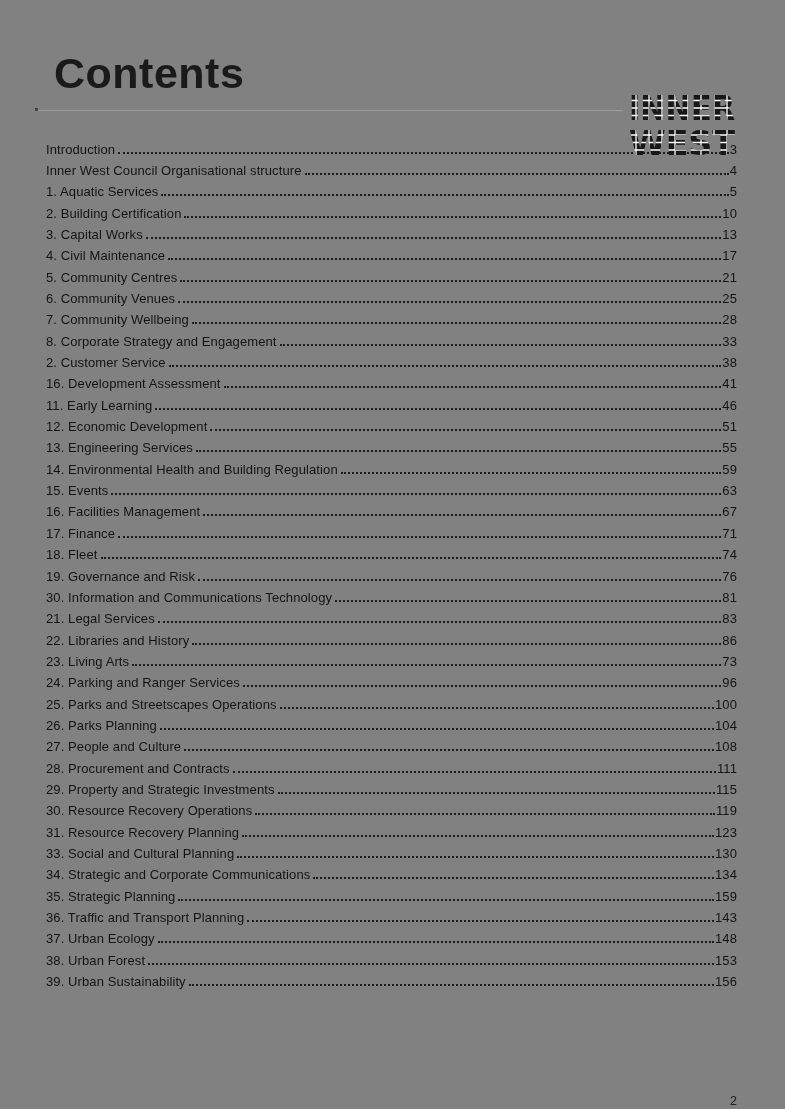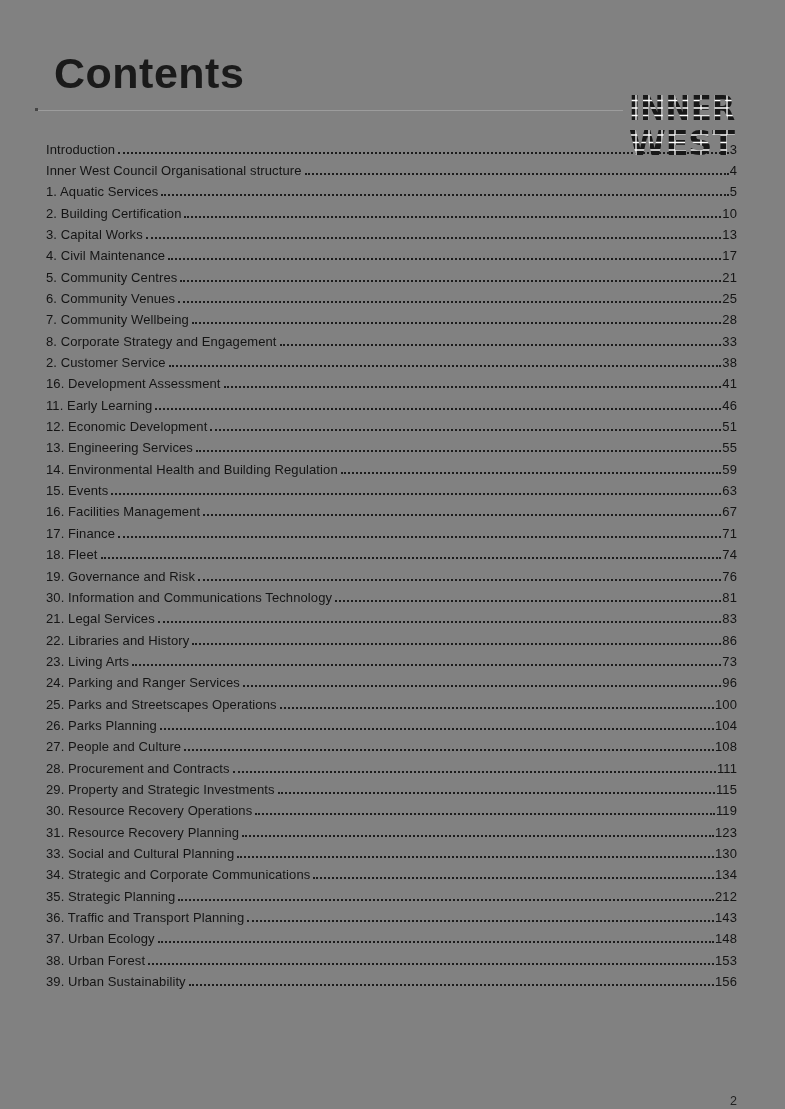--- a/index.html
+++ b/index.html
@@ -322,21 +322,21 @@
 
   <div class="toc-row">
     <span class="toc-label">34. Strategic and Corporate Communications</span>
     <span class="toc-dots"></span>
     <span class="toc-page">134</span>
   </div>
 
   <div class="toc-row">
     <span class="toc-label">35. Strategic Planning</span>
     <span class="toc-dots"></span>
-    <span class="toc-page">212</span>
+    <span class="toc-page">159</span>
   </div>
 
   <div class="toc-row">
     <span class="toc-label">36. Traffic and Transport Planning</span>
     <span class="toc-dots"></span>
     <span class="toc-page">143</span>
   </div>
 
   <div class="toc-row">
     <span class="toc-label">37. Urban Ecology</span>

